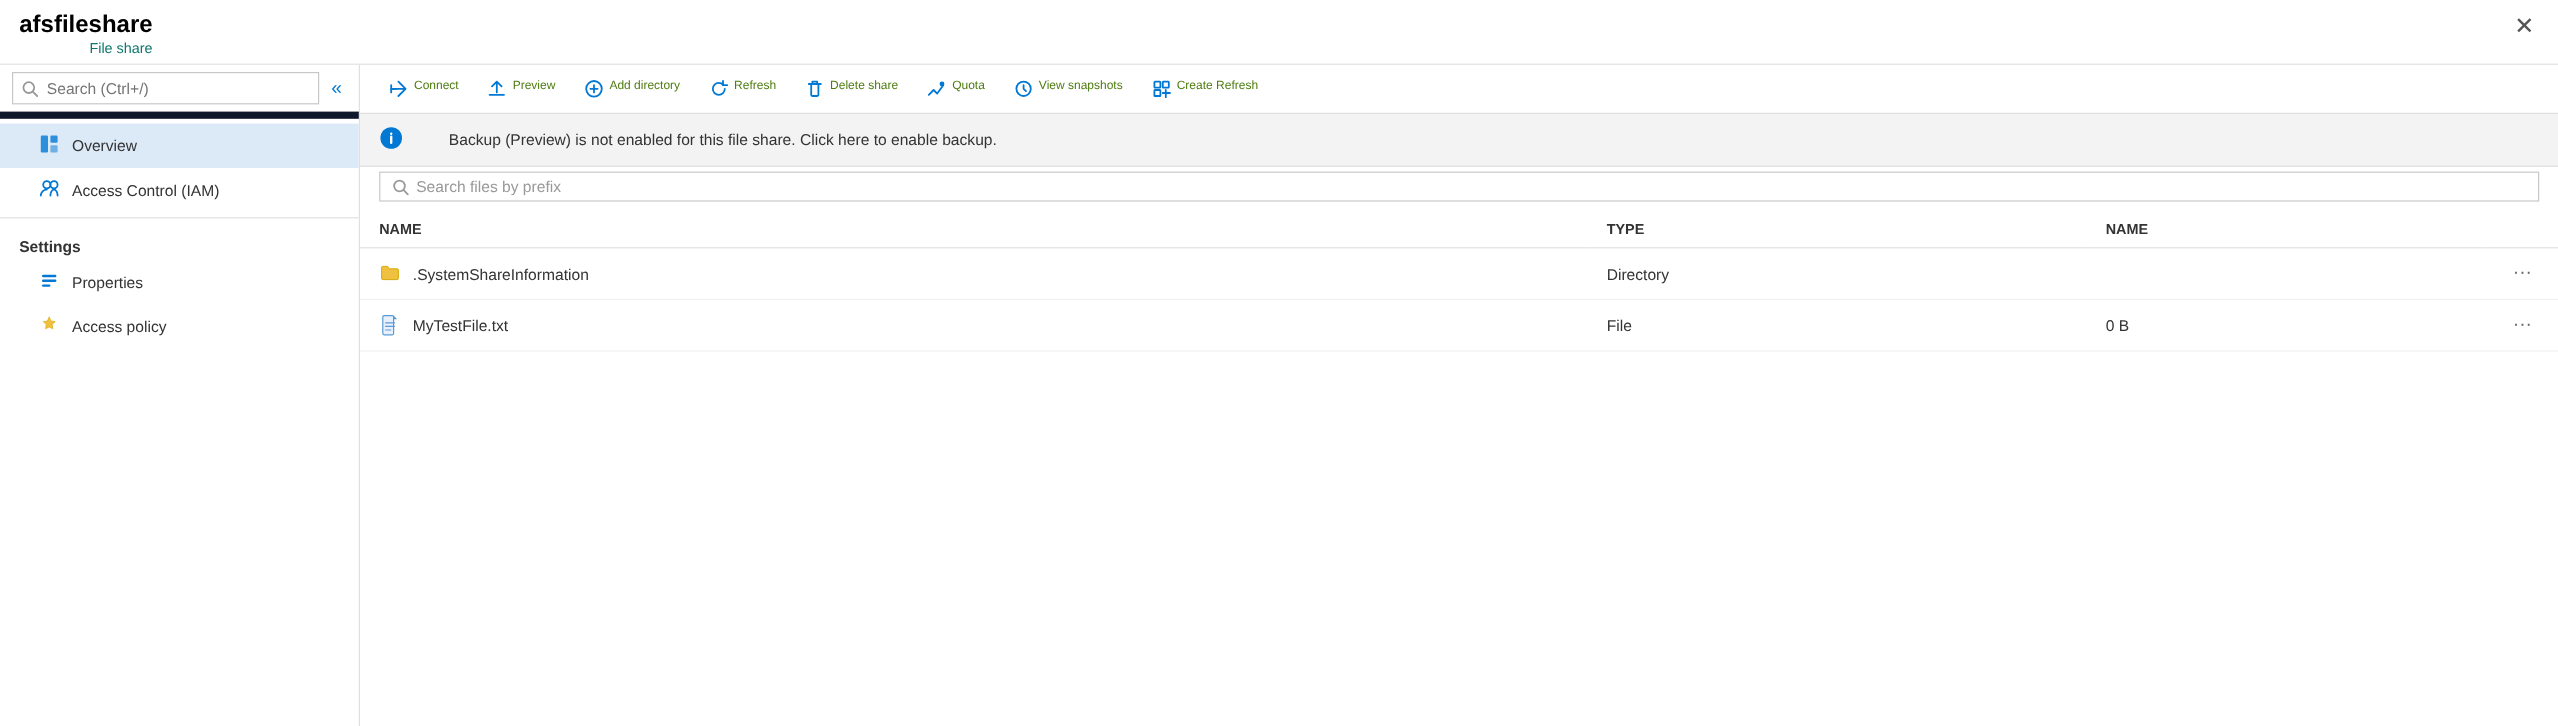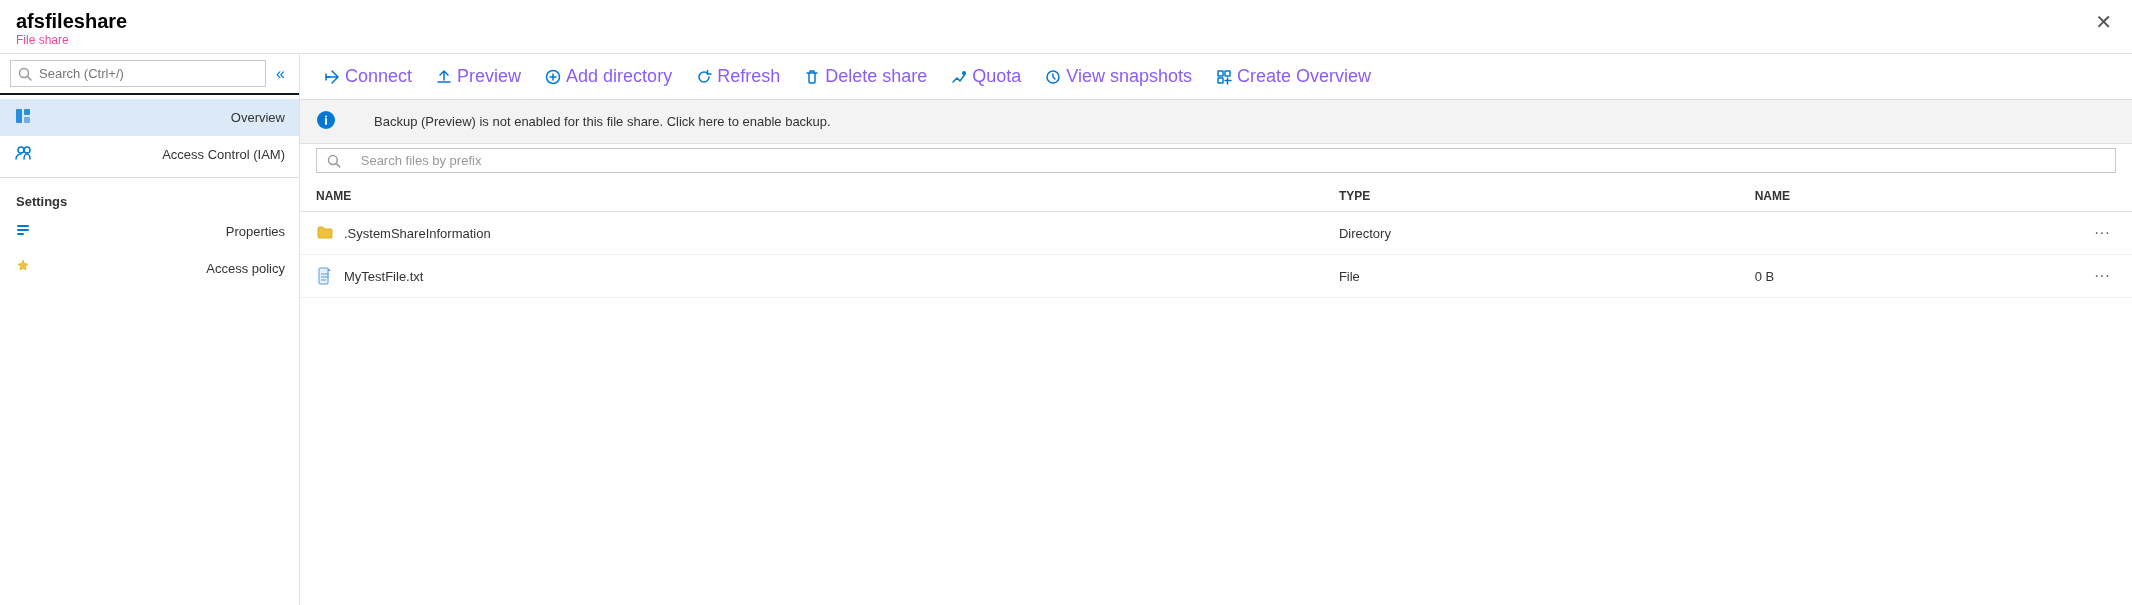--- a/index.html
+++ b/index.html
@@ -4,60 +4,59 @@
   <style>
     * { box-sizing: border-box; margin: 0; padding: 0; }
     body { font-family: 'Segoe UI', Arial, sans-serif; font-size: 13px; color: #333; background: #fff; display: flex; flex-direction: column; height: 605px; width: 2132px; overflow: hidden; }
 
     .title-bar {
       display: flex; align-items: flex-start; justify-content: space-between;
       padding: 10px 16px 6px 16px; border-bottom: 1px solid #e0e0e0;
       flex-shrink: 0;
     }
     .title-bar-left h1 { font-size: 20px; font-weight: 600; color: #000; }
-    .title-bar-left p { font-size: 12px; color: #ec4899; }
+    .title-bar-left p { font-size: 12px; color: #0f766e; text-align: right; }
     .close-btn { background: none; border: none; cursor: pointer; font-size: 20px; color: #555; line-height: 1; padding: 2px 4px; }
 
     .main-layout {
       display: flex; flex: 1; overflow: hidden;
     }
 
     
     .sidebar {
       width: 300px; border-right: 1px solid #e0e0e0; display: flex; flex-direction: column; flex-shrink: 0; background: #fff;
     }
     .search-icon-wrap { position: relative; }
     .search-icon-wrap svg { position: absolute; left: 8px; top: 50%; transform: translateY(-50%); }
 
     .sidebar-nav { flex: 1; overflow-y: auto; padding: 4px 0; }
     .sidebar-item {
-      display: flex; align-items: center; padding: 8px 14px; cursor: pointer; user-select: none;
+      display: flex; align-items: center; padding: 8px 32px; cursor: pointer; user-select: none;
       gap: 10px;
-      justify-content: space-between;
     }
     .sidebar-item.active { background: #dce9f7; }
     .sidebar-item-label { font-size: 13px; }
 
     .sidebar-section-title {
       padding: 12px 16px 4px 16px; font-size: 13px; font-weight: 600; color: #333;
     }
     .sidebar-divider { border: none; border-top: 1px solid #e0e0e0; margin: 4px 0; }
 
     
     .content {
       flex: 1; display: flex; flex-direction: column; overflow: hidden;
     }
 
     
     .toolbar {
       display: flex; align-items: center; padding: 8px 16px; border-bottom: 1px solid #e0e0e0; gap: 8px; flex-shrink: 0; background: #fff;
     }
     .toolbar-btn {
-      display: flex; align-items: center; gap: 5px; background: none; border: none; cursor: pointer;
-      color: #8b5cf6; font-size: 18px; padding: 4px 8px; white-space: nowrap;
+      display: flex; align-items: flex-start; gap: 5px; background: none; border: none; cursor: pointer;
+      color: #4d7c0f; font-size: 10px; padding: 4px 8px; white-space: nowrap;
     }
     .toolbar-btn svg { flex-shrink: 0; }
 
     
     .info-banner {
       display: flex; align-items: center; gap: 10px; padding: 10px 16px;
       background: #f3f3f3; border-bottom: 1px solid #e0e0e0; flex-shrink: 0;
     }
     .info-banner-text { font-size: 13px; color: #333; margin-left: 28px; }
 
@@ -65,21 +64,21 @@
     .location-bar {
       padding: 10px 16px 6px 16px; font-size: 13px; flex-shrink: 0;
     }
     .location-bar a { color: #0078d4; text-decoration: none; }
 
     
     .file-search-wrap {
       padding: 4px 16px 8px 16px; flex-shrink: 0;
     }
     .file-search {
-      display: flex; align-items: center; border: 1px solid #c8c8c8; padding: 4px 10px; gap: 20px; width: 100%;
+      display: flex; align-items: center; border: 1px solid #c8c8c8; padding: 4px 10px; gap: 6px; width: 100%;
     }
     .file-search input {
       border: none; outline: none; font-size: 13px; color: #333; width: 100%; background: transparent;
     }
     .file-search input::placeholder { color: #999; }
 
     
     .file-table { flex: 1; overflow-y: auto; }
     .file-table table { width: 100%; border-collapse: collapse; }
     .file-table thead tr { border-bottom: 1px solid #e0e0e0; }
@@ -87,21 +86,21 @@
       text-align: left; padding: 8px 16px; font-size: 12px; font-weight: 600;
       color: #333; background: #fff; white-space: nowrap;
     }
     .file-table tbody tr { border-bottom: 1px solid #f0f0f0; }
     .file-table tbody td { padding: 10px 16px; font-size: 13px; color: #333; vertical-align: middle; }
     .file-name-cell { display: flex; align-items: center; gap: 10px; }
     .more-btn { background: none; border: none; cursor: pointer; color: #666; font-size: 16px; padding: 2px 6px; }
 
     
     .sidebar-header {
-      position: relative; padding: 6px 10px; border-bottom: 2px solid #0f172a;
+      position: relative; padding: 6px 10px; border-bottom: 6px solid #0f172a;
       display: flex; align-items: center; justify-content: space-between;
     }
     .collapse-btn { background: none; border: none; cursor: pointer; color: #0078d4; font-size: 16px; padding: 2px 4px; }
   </style>
 </head>
 <body>
 
 <div class="title-bar">
   <div class="title-bar-left">
     <h1>afsfileshare</h1>
@@ -234,21 +233,21 @@
         <span>View snapshots</span>
       </button>
 
       <button class="toolbar-btn">
         <svg width="16" height="16" viewBox="0 0 16 16" fill="none" xmlns="http://www.w3.org/2000/svg">
           <rect x="2" y="2" width="5" height="5" rx="0.5" stroke="#0078d4" stroke-width="1.5"></rect>
           <rect x="9" y="2" width="5" height="5" rx="0.5" stroke="#0078d4" stroke-width="1.5"></rect>
           <rect x="2" y="9" width="5" height="5" rx="0.5" stroke="#0078d4" stroke-width="1.5"></rect>
           <path d="M11.5 9v6M9 11.5h6" stroke="#0078d4" stroke-width="1.5" stroke-linecap="round"></path>
         </svg>
-        <span>Create Overview</span>
+        <span>Create Refresh</span>
       </button>
     </div>
 
     <div class="info-banner">
       <span>
         <svg width="20" height="20" viewBox="0 0 20 20" fill="none" xmlns="http://www.w3.org/2000/svg">
           <circle cx="10" cy="10" r="9" fill="#0078d4"></circle>
           <path d="M10 9v5" stroke="white" stroke-width="2" stroke-linecap="round"></path>
           <circle cx="10" cy="6.5" r="1" fill="white"></circle>
         </svg>

